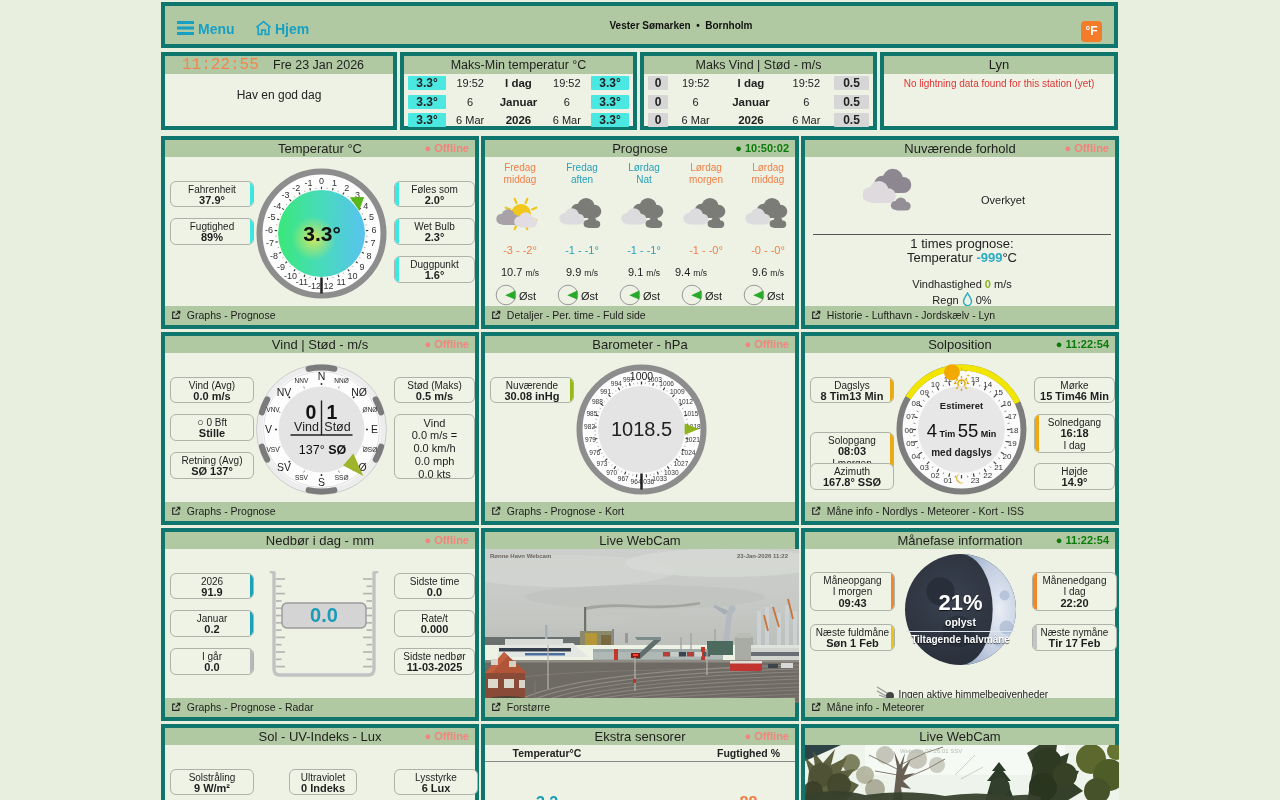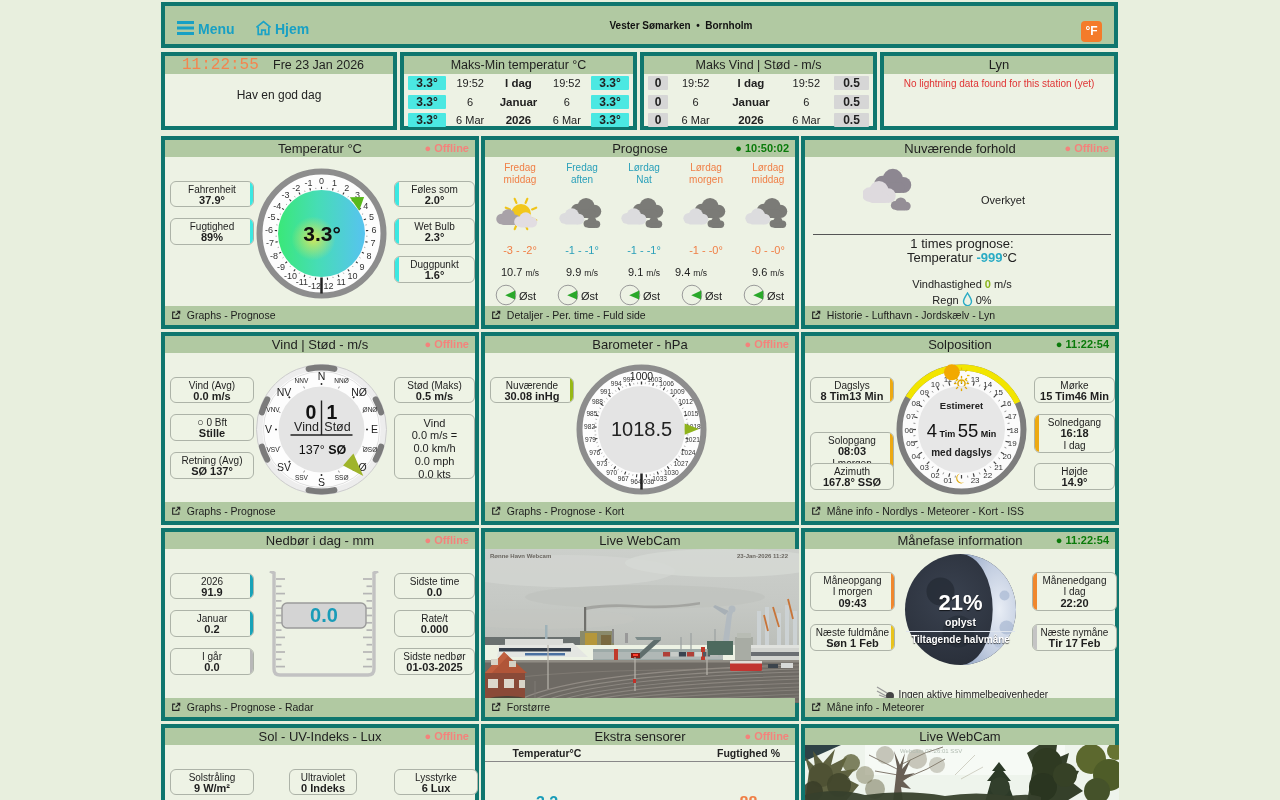--- a/index.html
+++ b/index.html
@@ -714,21 +714,21 @@
       <line x1="8" y1="95.6" x2="17" y2="95.6" stroke="#b5b5b5" stroke-width="1.7"></line>
       <line x1="95" y1="95.6" x2="104" y2="95.6" stroke="#b5b5b5" stroke-width="1.7"></line>
       <rect x="14" y="32" width="84" height="25" rx="5" fill="#d4d4d4" stroke="#9a9a9a" stroke-width="1.4"></rect>
       <text x="56" y="51" font-size="20" font-weight="bold" fill="#1a9cb8" text-anchor="middle">0.0</text>
     </svg>
 <div class="box" style="left:5px;top:41px;width:84px;height:26px"><div class="br" style="background:#17a2b8"></div>2026<br><b>91.9</b></div>
 <div class="box" style="left:5px;top:78px;width:84px;height:27px"><div class="br" style="background:#17a2b8"></div>Januar<br><b>0.2</b></div>
 <div class="box" style="left:5px;top:116px;width:84px;height:27px"><div class="br" style="background:#b8b8b8"></div>I går<br><b>0.0</b></div>
 <div class="box" style="left:229px;top:41px;width:81px;height:26px">Sidste time<br><b>0.0</b></div>
 <div class="box" style="left:229px;top:78px;width:81px;height:27px">Rate/t<br><b>0.000</b></div>
-<div class="box" style="left:229px;top:116px;width:81px;height:27px">Sidste nedbør<br><b>01-03-2025</b></div>
+<div class="box" style="left:229px;top:116px;width:81px;height:27px">Sidste nedbør<br><b>11-03-2025</b></div>
 <div class="ft"><svg width="10" height="10" viewBox="0 0 24 24" style="vertical-align:-1px">
         <path fill="none" stroke="#222" stroke-width="2.6" d="M10 5 H4 V20 H19 V14"></path>
         <path fill="none" stroke="#222" stroke-width="2.6" d="M14 3 H21 V10 M21 3 L11 13"></path>
       </svg>&nbsp;&nbsp;Graphs - Prognose - Radar</div>
 </div>
 <div class="panel" style="left:481px;top:528px;width:318px;height:193px">
 <div class="hd">Live WebCam</div>
 <svg width="314" height="154" viewBox="0 0 314 154" style="position:absolute;left:0px;top:17px" preserveAspectRatio="none">
       <defs>
         <linearGradient id="sky" x1="0" y1="0" x2="0" y2="1">

